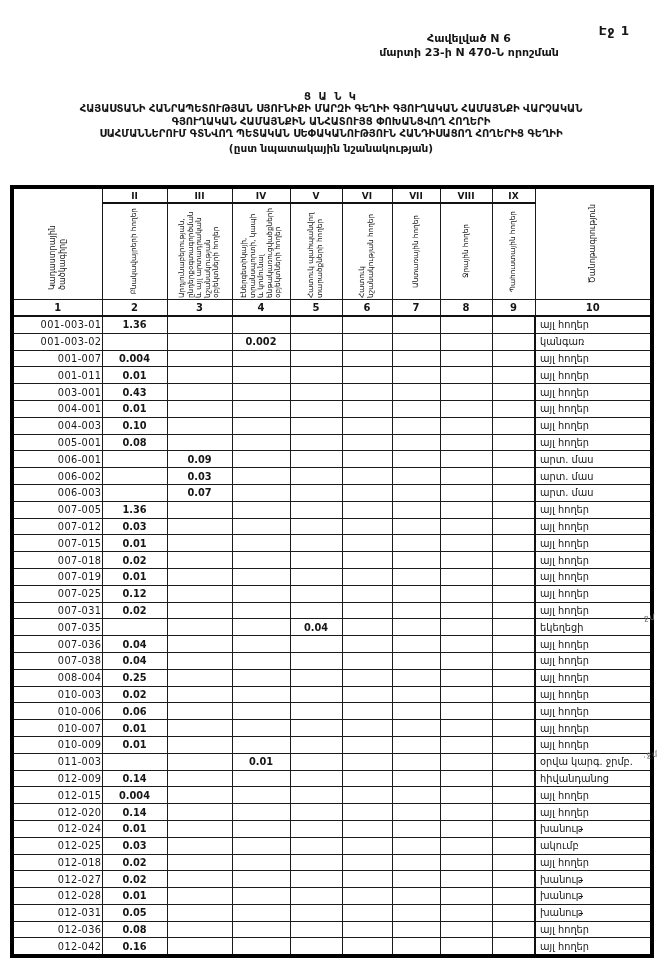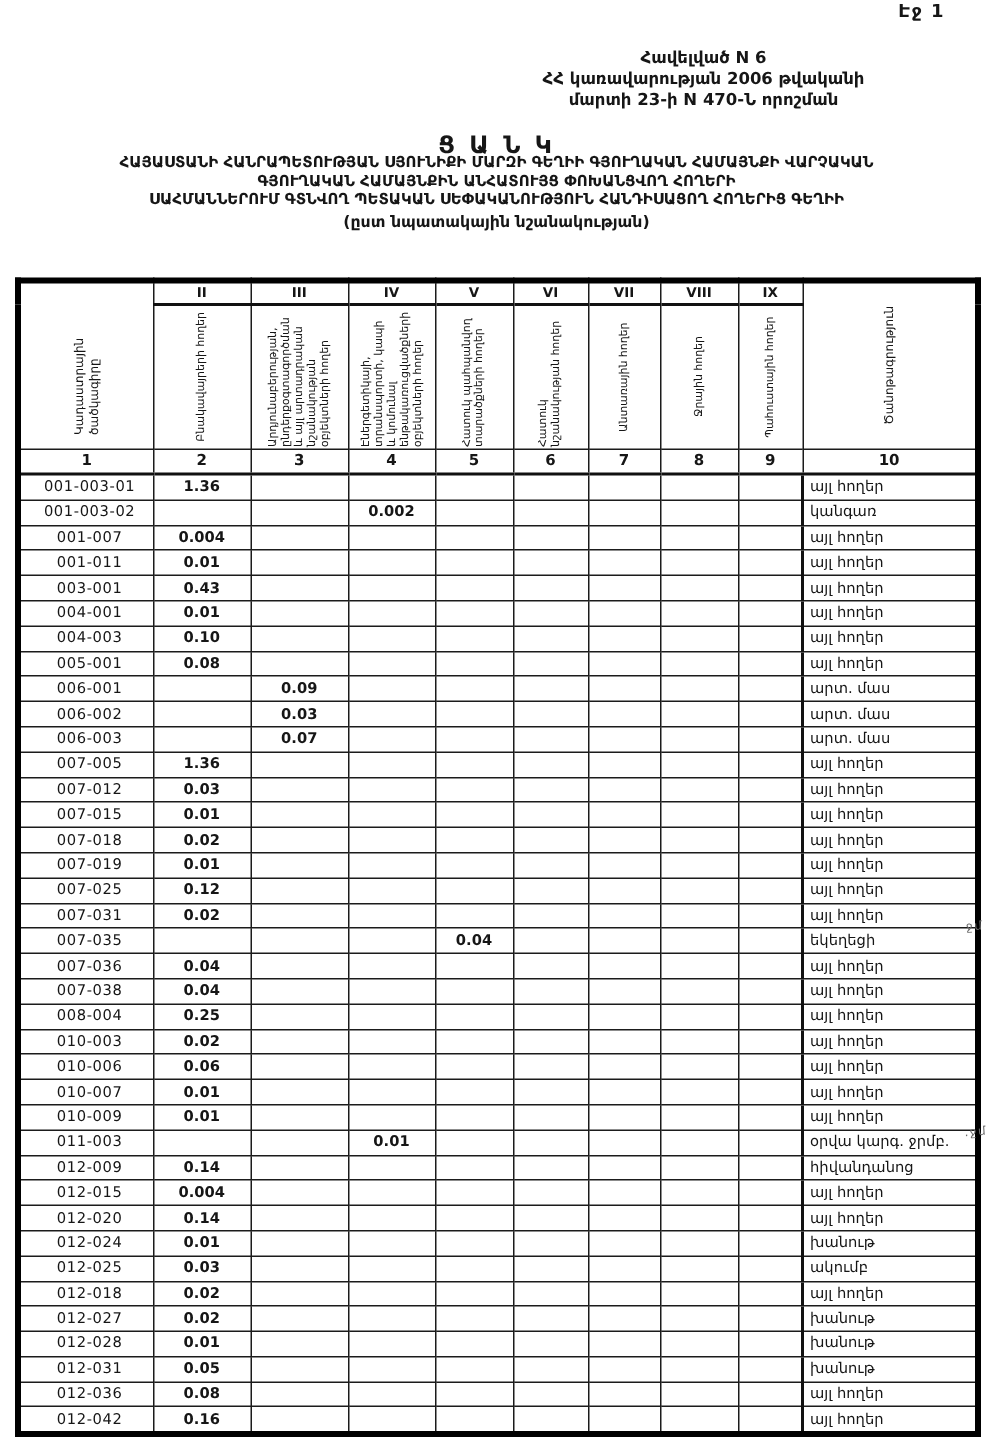--- a/index.html
+++ b/index.html
@@ -1,24 +1,24 @@
 <!DOCTYPE html>
 <html><head>
 <meta charset="utf-8">
 <style>
   html,body{margin:0;padding:0;background:#e8e8e8;}
   .page{
     position:relative;width:662px;height:970px;background:#ffffff;
     font-family:"DejaVu Sans",sans-serif;color:#161616;overflow:hidden;
   }
-  .page-label{position:absolute;top:0;right:32px;font-size:12px;font-weight:bold;letter-spacing:1px;}
+  .page-label{position:absolute;top:24px;right:32px;font-size:12px;font-weight:bold;letter-spacing:1px;}
   .appendix-block{position:absolute;top:32px;right:28px;width:330px;text-align:center;
     font-size:11px;font-weight:bold;line-height:14px;}
   .title-block{position:absolute;top:90px;left:0;width:662px;text-align:center;font-weight:bold;}
-  .title-caption{font-size:16px;letter-spacing:2px;line-height:13px;}
+  .title-caption{font-size:10px;letter-spacing:2px;line-height:13px;}
   .title-line{font-size:10px;line-height:12.5px;}
   .title-sub{font-size:10.5px;line-height:14px;}
   .dtable{
     position:absolute;top:185px;left:10px;width:640px;
     border-collapse:collapse;table-layout:fixed;
     font-family:"DejaVu Sans",sans-serif;
   }
   .dtable th,.dtable td{border:1px solid #1b1b1b;padding:0;overflow:hidden;white-space:nowrap;}
   .dtable{border:4px solid #000000;}
   .roman-row th{height:13px;font-size:9px;font-weight:bold;text-align:center;vertical-align:middle;}
@@ -26,35 +26,34 @@
   .vrow th{height:95px;vertical-align:middle;text-align:center;font-weight:normal;}
   .vhead{vertical-align:middle;text-align:center;font-weight:normal;border-left:2px solid #111;}
   .vtext{
     writing-mode:vertical-rl;transform:rotate(180deg);
     font-size:7.3px;line-height:8.6px;font-weight:normal;
     max-height:92px;margin:0 auto;white-space:normal;text-align:left;
   }
   .vtext.big{font-size:8px;line-height:10px;}
   .num-row td{height:15px;font-size:10px;font-weight:bold;text-align:center;border-bottom:2px solid #111;}
   .dtable tbody td{height:15.8px;font-size:9.8px;vertical-align:middle;}
-  td.code{text-align:center;padding-left:4px;letter-spacing:0.4px;}
+  td.code{text-align:right;padding-left:4px;letter-spacing:0.4px;}
   td.val{text-align:center;font-weight:bold;}
   td.note{text-align:left;padding-left:4px;border-left:2px solid #111;}
   .margin-mark{position:absolute;font-size:8px;color:#6a6a6a;transform:rotate(-4deg);letter-spacing:1px;}
 </style>
 </head>
 <body>
 
 <div class="page">
 
   <div class="page-label">Էջ 1</div>
 
   <div class="appendix-block">
     <div>Հավելված N 6</div>
-    <div>ՀՀ կառավարության 2006 թվականի</div>
     <div>մարտի 23-ի N 470-Ն որոշման</div>
   </div>
 
   <div class="title-block">
     <div class="title-caption">Ց Ա Ն Կ</div>
     <div class="title-line">ՀԱՅԱՍՏԱՆԻ ՀԱՆՐԱՊԵՏՈՒԹՅԱՆ ՍՅՈՒՆԻՔԻ ՄԱՐԶԻ ԳԵՂԻԻ ԳՅՈՒՂԱԿԱՆ ՀԱՄԱՅՆՔԻ ՎԱՐՉԱԿԱՆ</div>
     <div class="title-line">ԳՅՈՒՂԱԿԱՆ ՀԱՄԱՅՆՔԻՆ ԱՆՀԱՏՈՒՅՑ ՓՈԽԱՆՑՎՈՂ ՀՈՂԵՐԻ</div>
     <div class="title-line">ՍԱՀՄԱՆՆԵՐՈՒՄ ԳՏՆՎՈՂ ՊԵՏԱԿԱՆ ՍԵՓԱԿԱՆՈՒԹՅՈՒՆ ՀԱՆԴԻՍԱՑՈՂ ՀՈՂԵՐԻՑ ԳԵՂԻԻ</div>
     <div class="title-sub">(ըստ նպատակային նշանակության)</div>
   </div>

